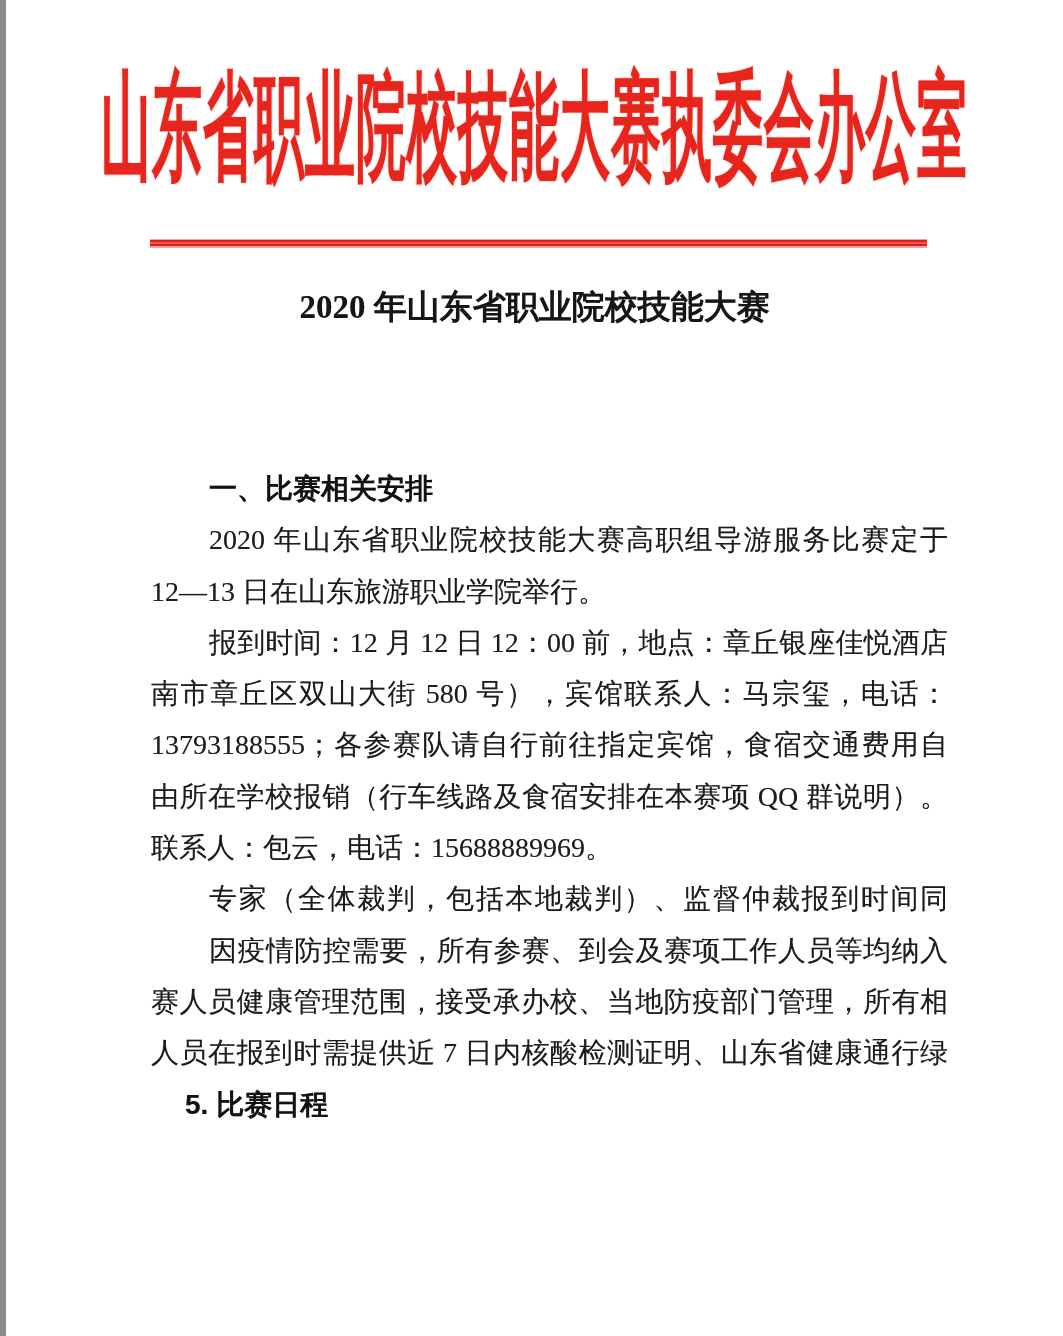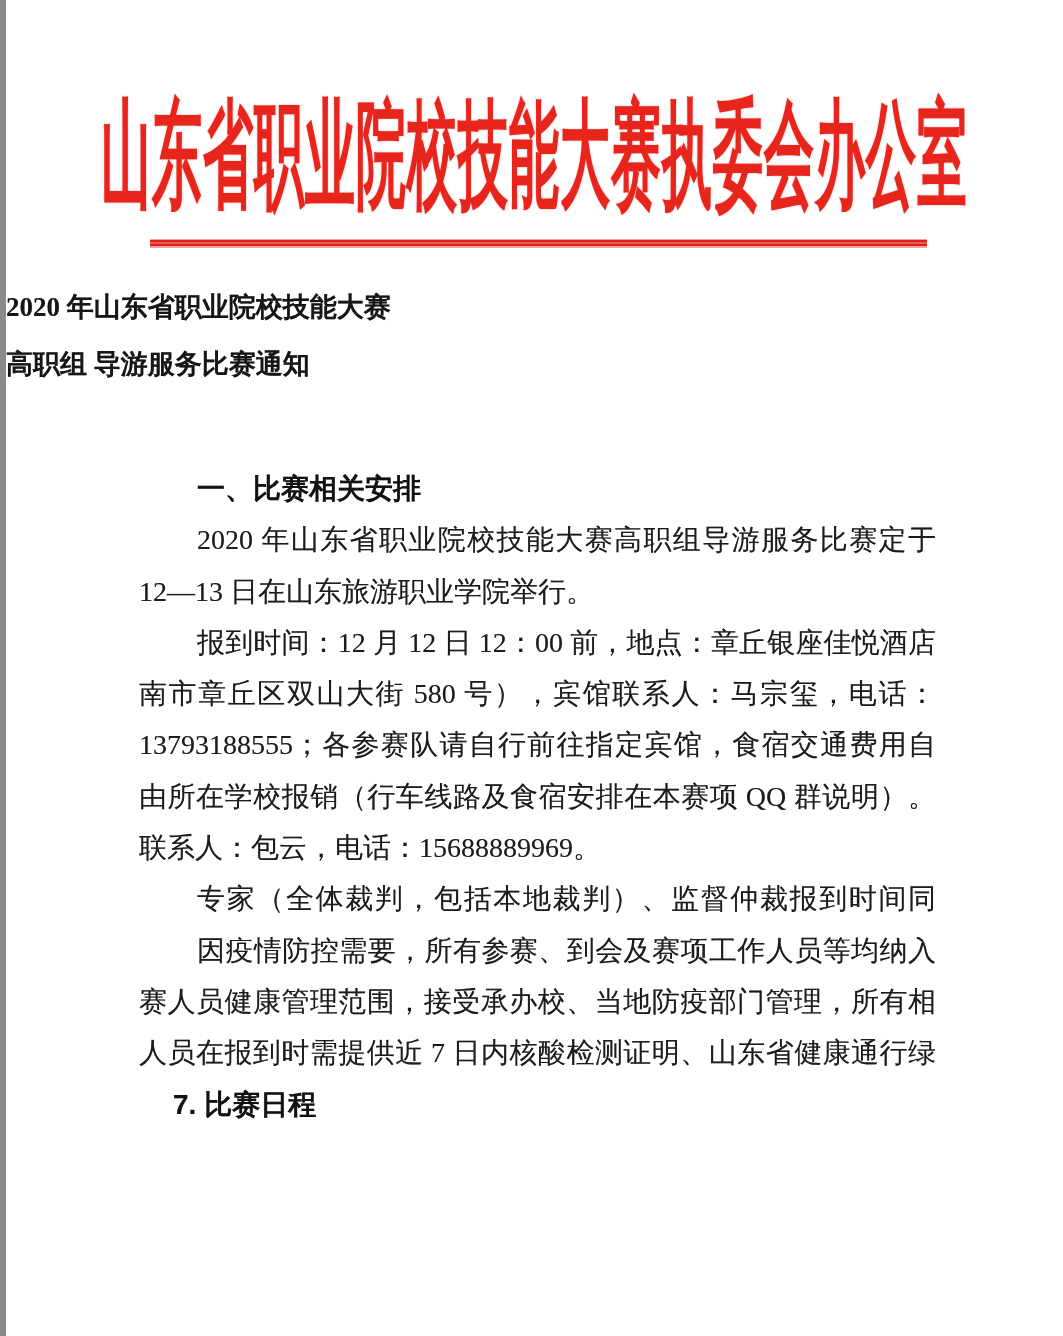--- a/index.html
+++ b/index.html
@@ -9,21 +9,21 @@
     background:#ffffff;
     overflow:hidden;
     font-family:"Liberation Serif","DejaVu Serif",serif;
     color:#1c1c1c;
   }
   .edge-strip{
     position:absolute;left:0;top:0;bottom:0;width:6px;
     background:#8a8a8a;
   }
   .letterhead{
-    position:absolute;top:91px;left:6px;right:0;height:128px;
+    position:absolute;top:63px;left:6px;right:0;height:128px;
     display:flex;align-items:center;justify-content:center;
   }
   .letterhead .stretch{
     font-size:50px;
     font-weight:700;
     letter-spacing:1px;
     white-space:nowrap;
     color:#e8251c;
     transform:scaleY(2.35);
     transform-origin:center;
@@ -35,31 +35,31 @@
     position:absolute;top:239px;left:150px;width:777px;height:9px;
     background:linear-gradient(to bottom,
       #f0a49e 0px,#f0a49e 1.5px,
       #dd2018 1.5px,#dd2018 3.5px,
       #f5554a 3.5px,#f5554a 5px,
       #dd2018 5px,#dd2018 7.5px,
       #f0a49e 7.5px,#f0a49e 9px);
   }
   .doc-title{
     position:absolute;left:6px;right:0;
-    text-align:left;
-    font-size:27px;font-weight:700;
+    text-align:center;
+    font-size:33px;font-weight:700;
     line-height:40px;
     color:#161616;
     text-shadow:0 0 0.6px rgba(30,30,30,0.5);
     font-family:"Liberation Serif","DejaVu Serif",serif;
   }
   .doc-title.t1{top:287px;}
   .doc-title.t2{top:344px;}
   .body-block{
-    position:absolute;left:139px;top:463px;width:797px;
+    position:absolute;left:151px;top:463px;width:797px;
   }
   .ln{
     height:51.3px;line-height:51.3px;
     font-size:28px;
     white-space:nowrap;
     color:#1c1c1c;
     text-shadow:0 0 0.6px rgba(40,40,40,0.45);
   }
   .ln.fill{
     white-space:normal;
@@ -83,31 +83,30 @@
   <div class="edge-strip"></div>
 
   <div class="letterhead">
     <span class="stretch">山东省职业院校技能大赛执委会办公室</span>
   </div>
 
   <div class="red-rule"></div>
 
   <div class="doc-title t1">2020 年山东省职业院校技能大赛</div>
 
-  <div class="doc-title t2">高职组 导游服务比赛通知</div>
 
   <div class="body-block">
     <div class="ln hd ind2">一、比赛相关安排</div>
     <div class="ln fill ind2">2020 年山东省职业院校技能大赛高职组导游服务比赛定于 12 月</div>
     <div class="ln">12—13 日在山东旅游职业学院举行。</div>
     <div class="ln fill ind2">报到时间：12 月 12 日 12：00 前，地点：章丘银座佳悦酒店（济</div>
     <div class="ln fill">南市章丘区双山大街 580 号），宾馆联系人：马宗玺，电话：</div>
     <div class="ln fill">13793188555；各参赛队请自行前往指定宾馆，食宿交通费用自理，</div>
     <div class="ln fill">由所在学校报销（行车线路及食宿安排在本赛项 QQ 群说明）。报到</div>
     <div class="ln">联系人：包云，电话：15688889969。</div>
     <div class="ln fill ind2">专家（全体裁判，包括本地裁判）、监督仲裁报到时间同上，均</div>
     <div class="ln fill ind2">因疫情防控需要，所有参赛、到会及赛项工作人员等均纳入大</div>
     <div class="ln fill">赛人员健康管理范围，接受承办校、当地防疫部门管理，所有相关</div>
     <div class="ln fill">人员在报到时需提供近 7 日内核酸检测证明、山东省健康通行绿码</div>
-    <div class="ln hd ind1">7. 比赛日程</div>
+    <div class="ln hd ind1">5. 比赛日程</div>
   </div>
 
 </div>
 
 </body></html>

